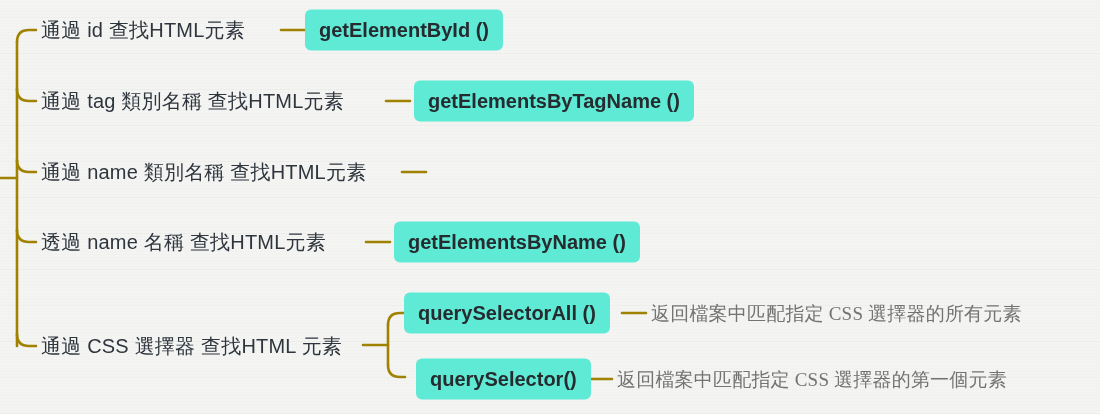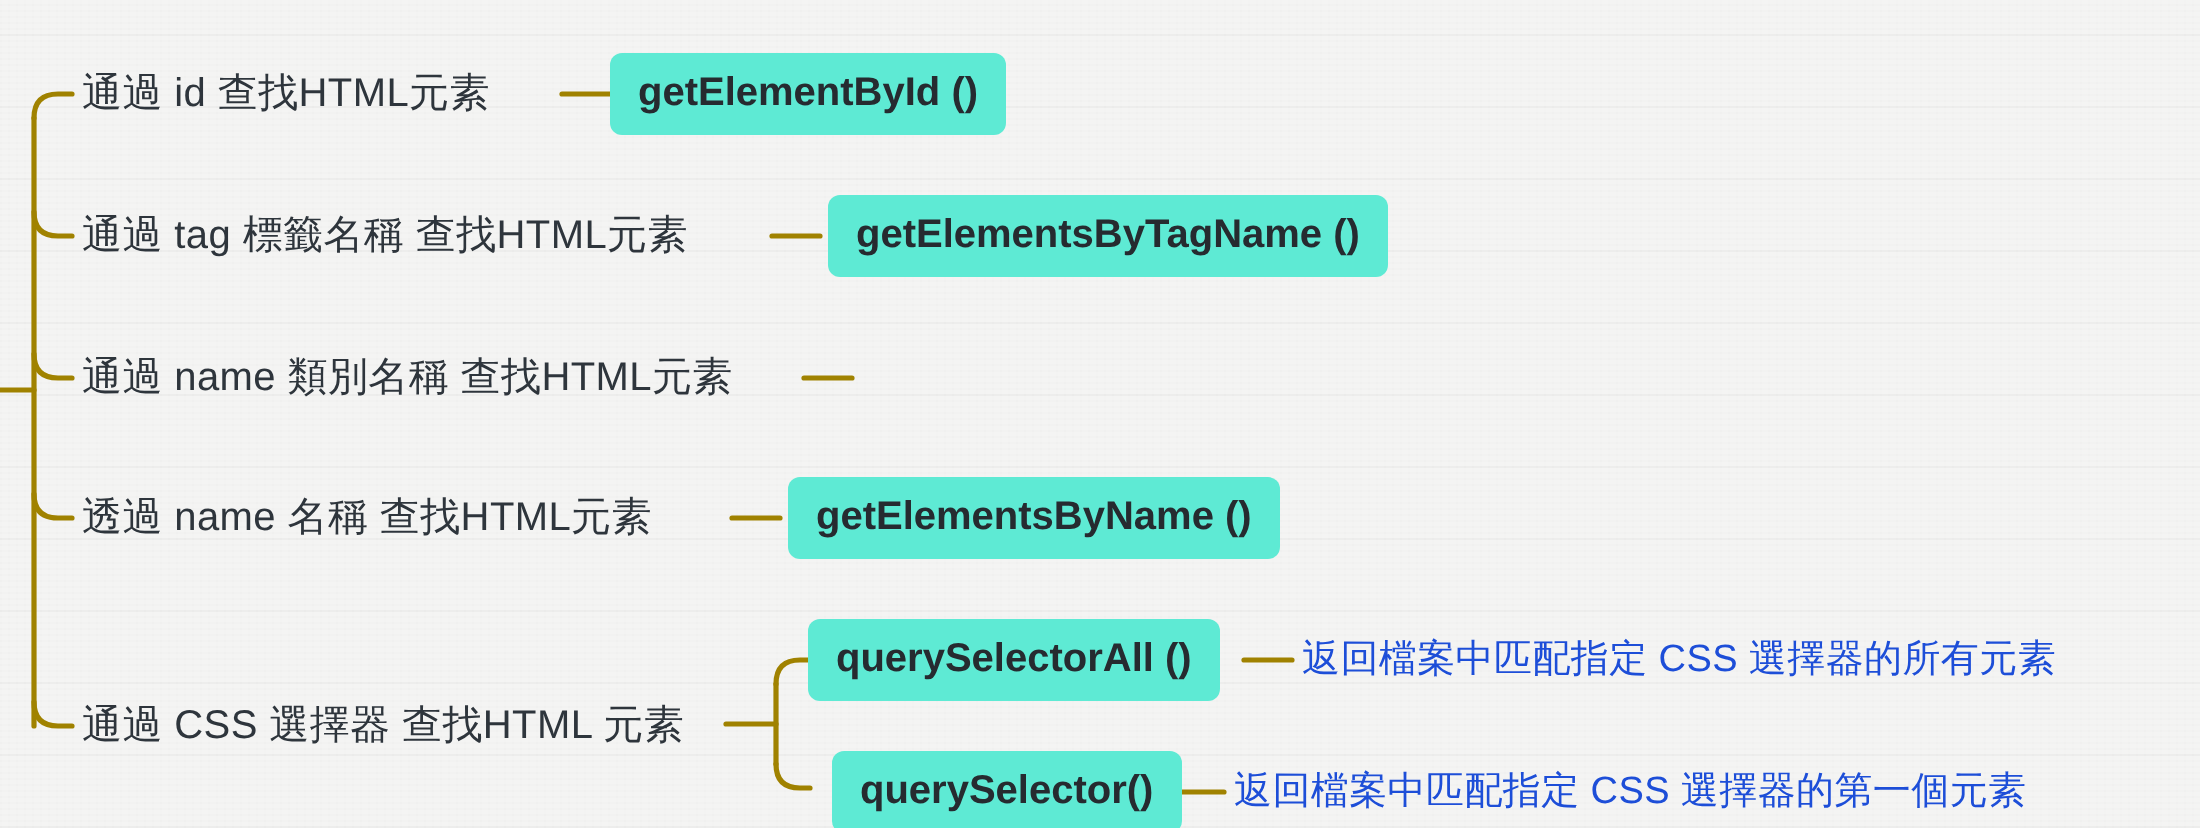--- a/index.html
+++ b/index.html
@@ -22,21 +22,21 @@
     pointer-events: none;
     background-image:
       repeating-linear-gradient(0deg, rgba(0,0,0,0.012) 0px, rgba(0,0,0,0.012) 1px, rgba(255,255,255,0.0) 1px, rgba(255,255,255,0.0) 3px),
       repeating-linear-gradient(90deg, rgba(0,0,0,0.008) 0px, rgba(0,0,0,0.008) 1px, rgba(255,255,255,0.0) 1px, rgba(255,255,255,0.0) 4px),
       repeating-linear-gradient(0deg, rgba(0,0,0,0.02) 0px, rgba(0,0,0,0.02) 1px, rgba(0,0,0,0) 1px, rgba(0,0,0,0) 36px);
     opacity: .9;
     z-index: 0;
   }
   #mindmap {
     position: absolute;
-    left: 0; top: 17px;
+    left: 0; top: 0;
     width: 1100px;
     height: 328px;
     z-index: 1;
   }
   #connectors {
     position: absolute;
     left: 0; top: 0;
     width: 1100px; height: 414px;
     z-index: 1;
     pointer-events: none;
@@ -46,27 +46,28 @@
     color: #2e353c;
     font-size: 20px;
     line-height: 26px;
     letter-spacing: .2px;
     white-space: nowrap;
     transform: translateY(-50%);
     z-index: 2;
   }
   .node-desc {
     position: absolute;
-    color: #1d4ed8;
+    color: #737373;
     font-size: 19px;
     line-height: 25px;
     letter-spacing: .2px;
     white-space: nowrap;
     transform: translateY(-50%);
     z-index: 2;
+    font-family: Liberation Serif, serif;
   }
   .badge {
     position: absolute;
     background-color: #5eead4;
     color: #262b30;
     font-size: 20px;
     font-weight: bold;
     line-height: 1;
     padding: 10px 14px 11px 14px;
     border-radius: 6px;
@@ -106,21 +107,21 @@
       <path d="M388,365 Q388,377 400,377 L405,377"></path>
 
       <path d="M622,313 L646,313"></path>
       <path d="M588,379 L612,379"></path>
     </g>
   </svg>
 
   <div class="node-label" style="left:41px; top:30px;">通過 id 查找HTML元素</div>
   <div class="badge" style="left:305px; top:30px;">getElementById ()</div>
 
-  <div class="node-label" style="left:41px; top:101px;">通過 tag 標籤名稱 查找HTML元素</div>
+  <div class="node-label" style="left:41px; top:101px;">通過 tag 類別名稱 查找HTML元素</div>
   <div class="badge" style="left:414px; top:101px;">getElementsByTagName ()</div>
 
   <div class="node-label" style="left:41px; top:172px;">通過 name 類別名稱 查找HTML元素</div>
 
   <div class="node-label" style="left:41px; top:242px;">透過 name 名稱 查找HTML元素</div>
   <div class="badge" style="left:394px; top:242px;">getElementsByName ()</div>
 
   <div class="node-label" style="left:41px; top:346px;">通過 CSS 選擇器 查找HTML 元素</div>
 
   <div class="badge" style="left:404px; top:313px;">querySelectorAll ()</div>

